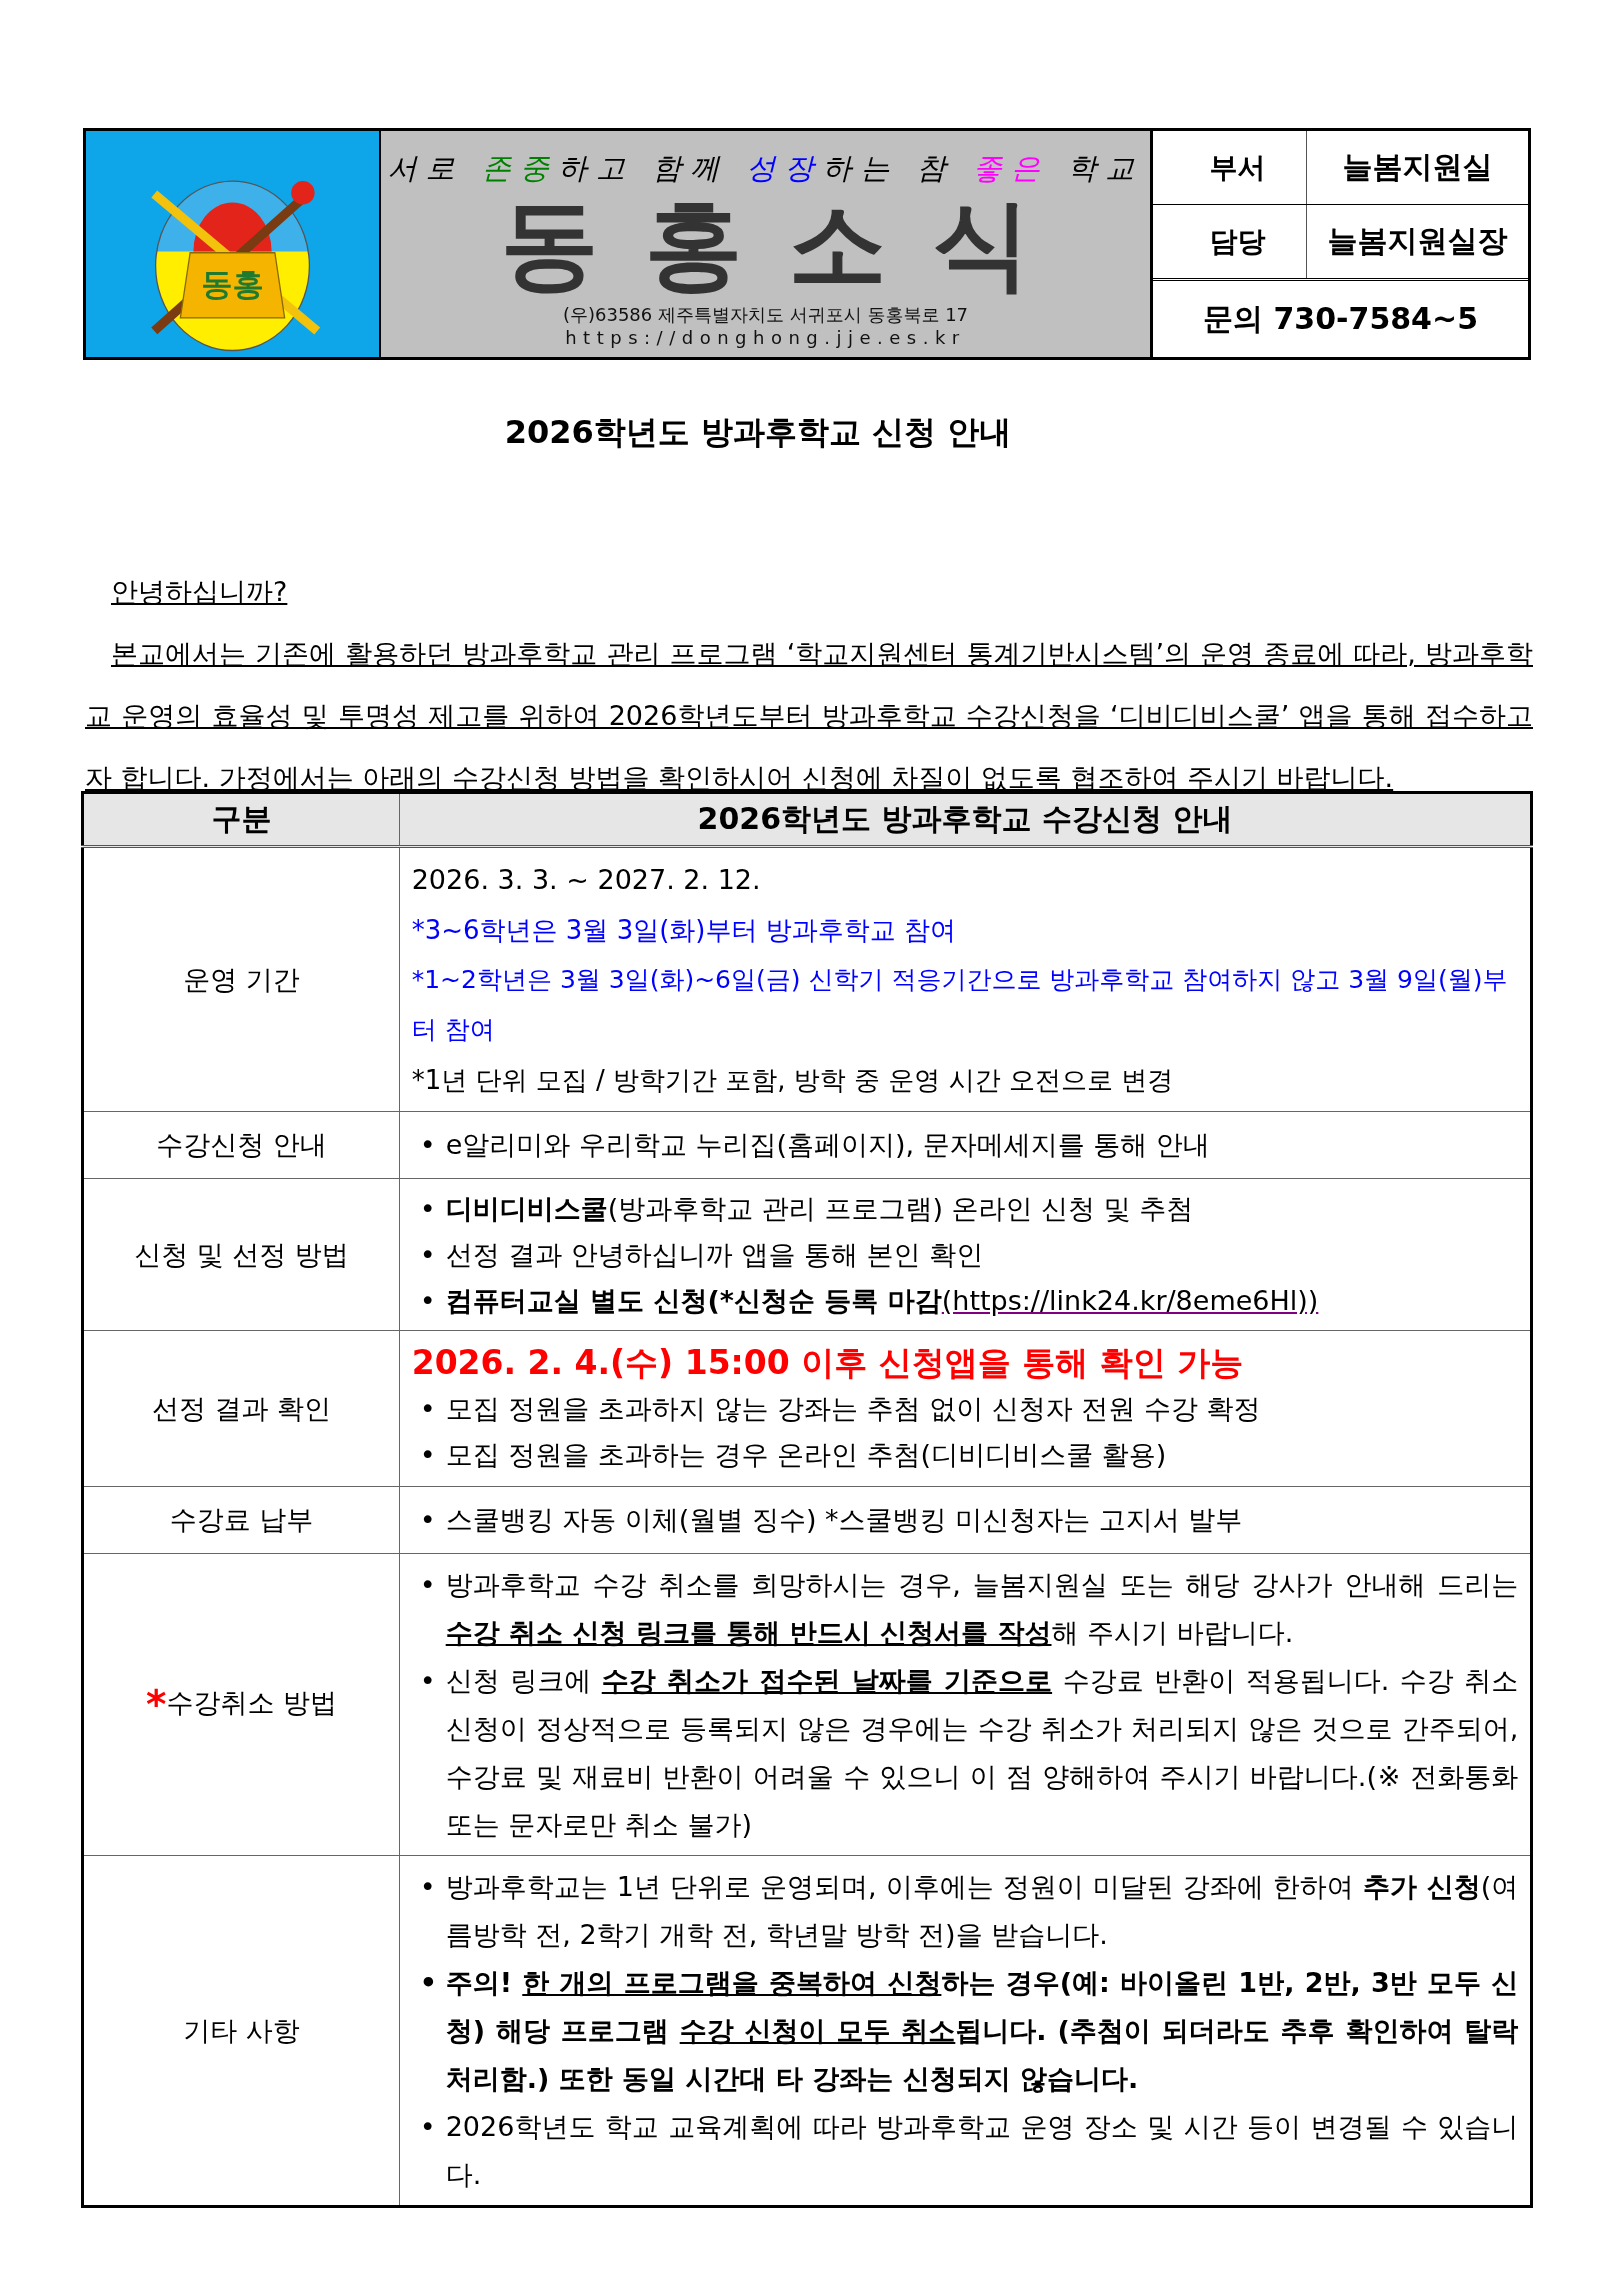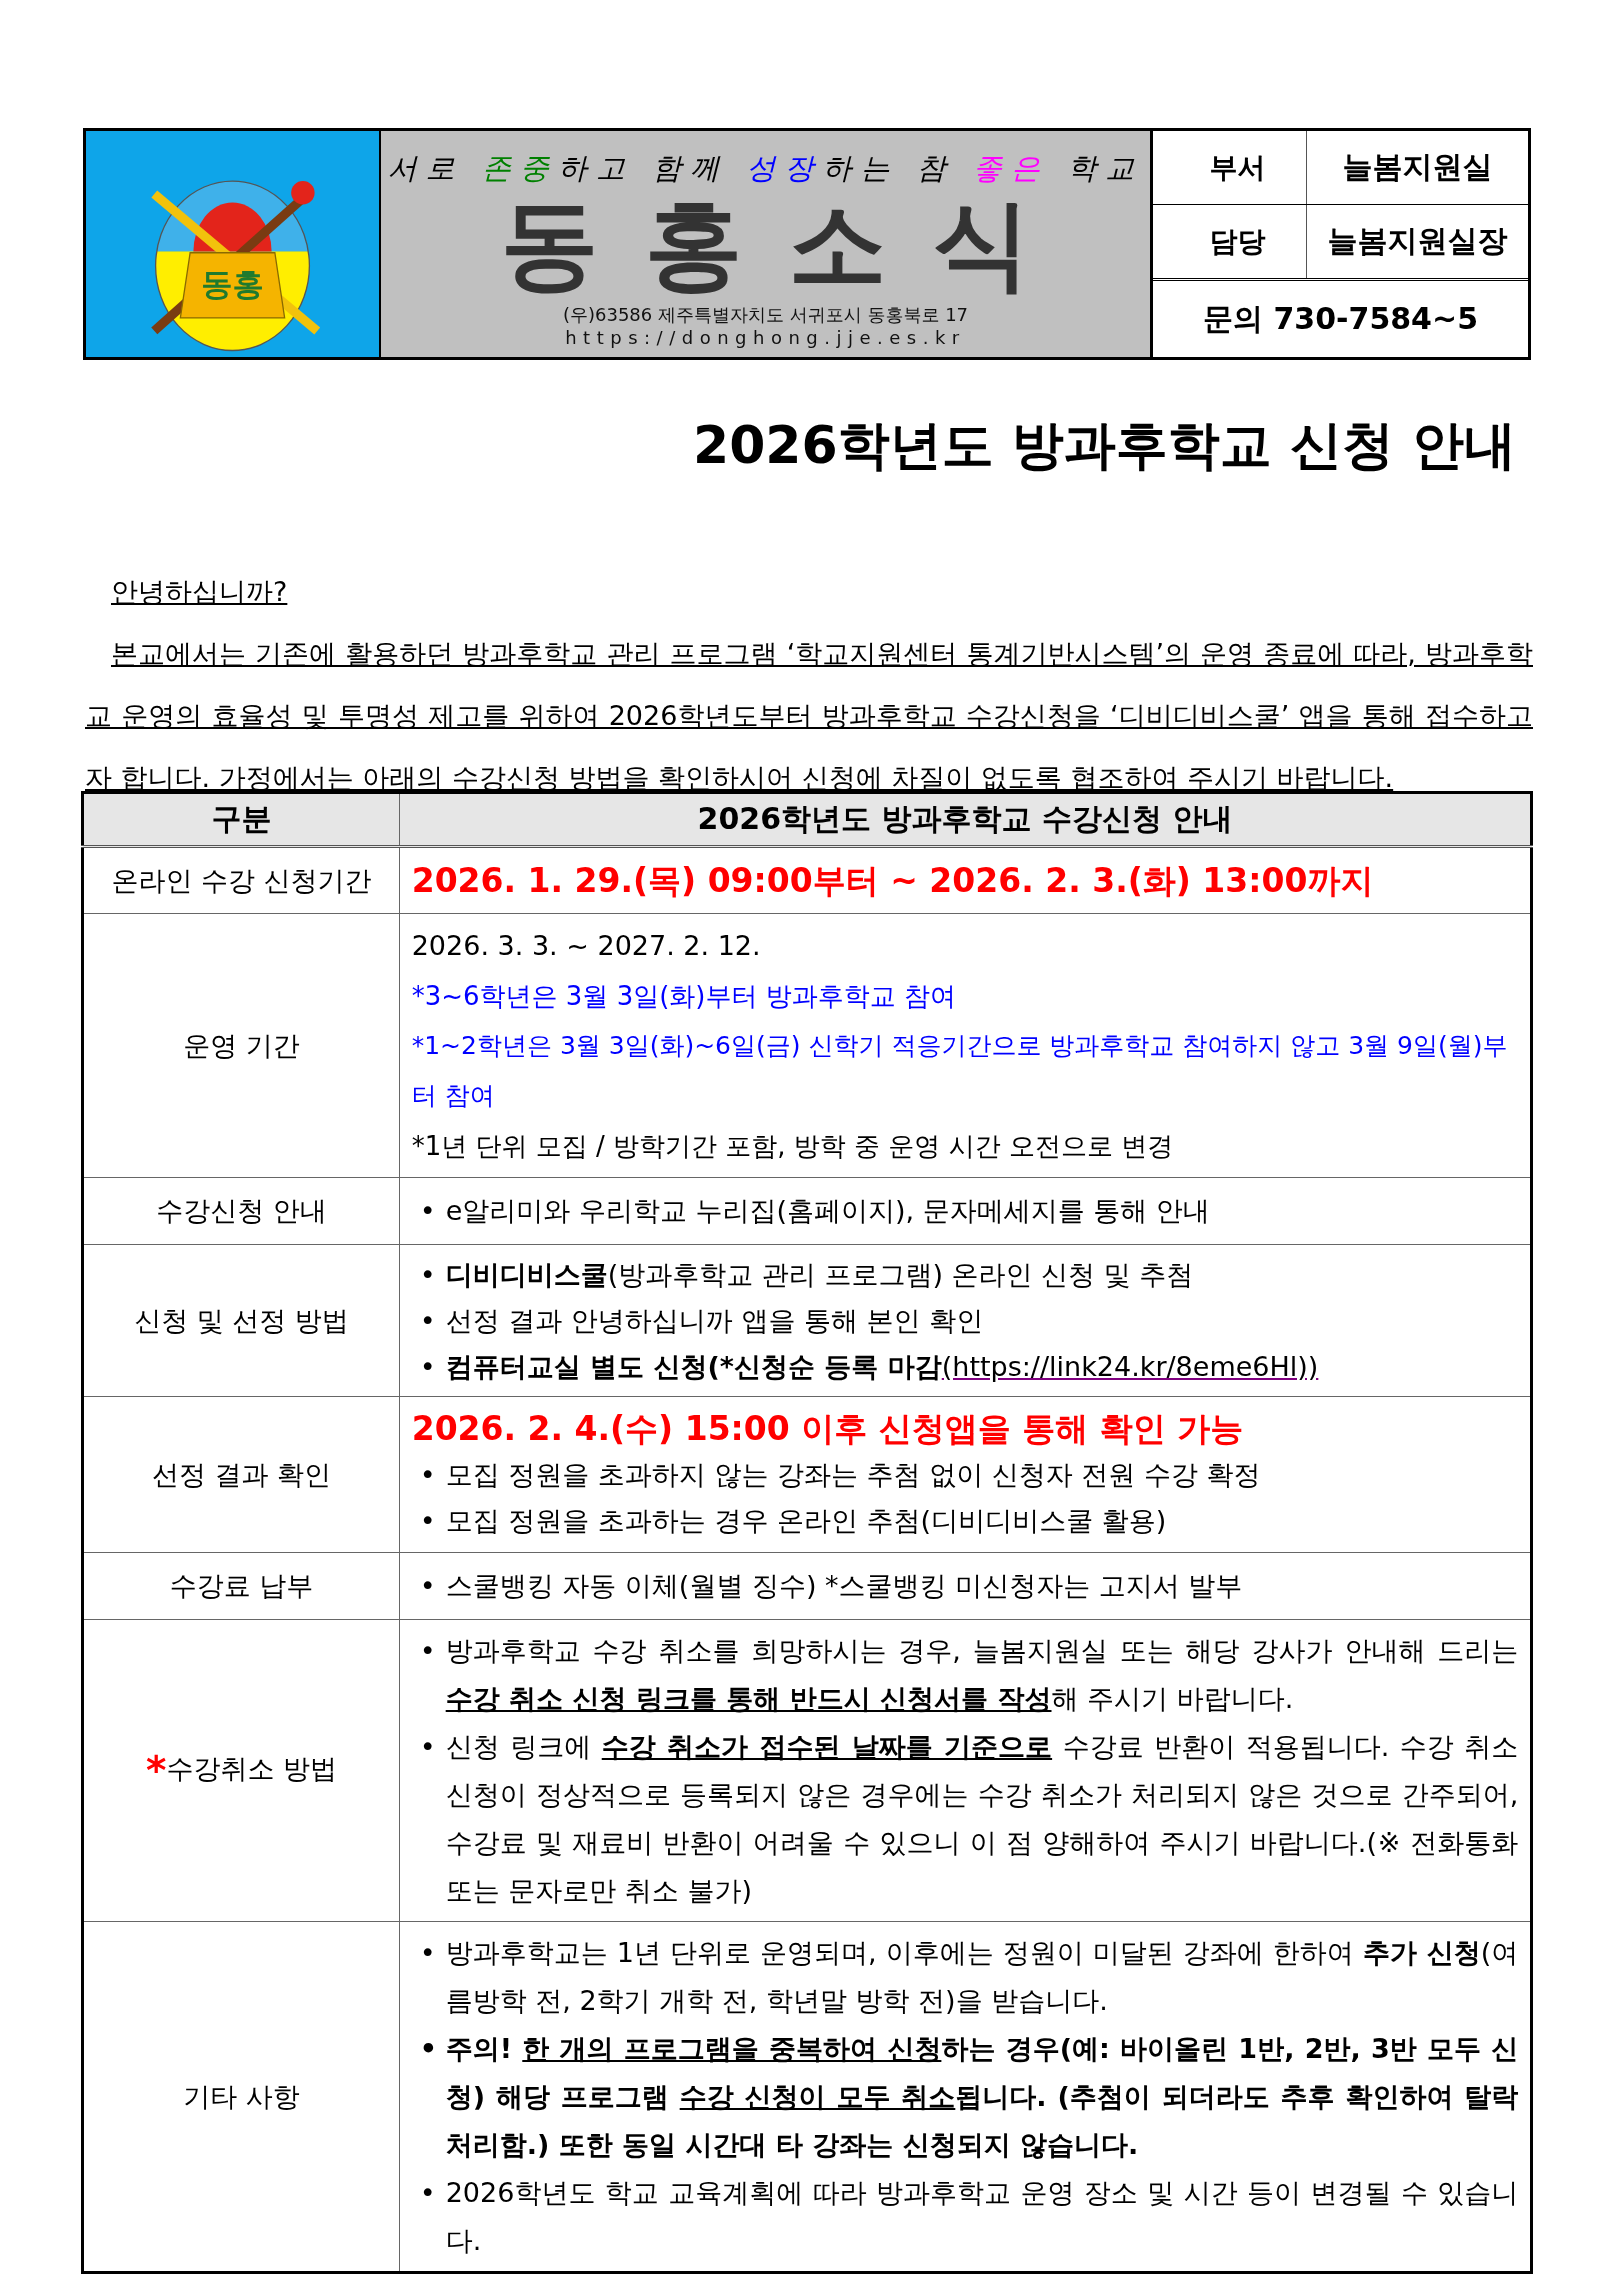--- a/index.html
+++ b/index.html
@@ -11,21 +11,21 @@
   .motto .g { color:#008000; } .motto .b { color:#0000ff; } .motto .m { color:#ff00ff; }
   .paper-name { font-size:98px; font-weight:bold; color:#333; letter-spacing:46px; margin-top:0px; line-height:111px; padding-left:46px; }
   .addr { font-size:18px; color:#111; margin-top:2.6px; }
   .url { font-size:18px; color:#111; letter-spacing:6.5px; }
   .info-cell { flex:1; display:flex; flex-direction:column; }
   .info-row { display:flex; height:73px; border-bottom:1.3px solid #000; }
   .info-row .k { width:137px; border-right:0.7px solid #555; display:flex; align-items:center; justify-content:center; font-size:28px; font-weight:bold;padding-left:16px; }
   .info-row .v { flex:1; display:flex; align-items:center; justify-content:center; font-size:30px; font-weight:bold; }
   .info-row.r2 { border-bottom:3.9px double #000; }
   .contact { flex:1; display:flex; align-items:center; justify-content:center; font-size:30px; font-weight:bold; }
-  .doc-title { position:absolute; top:411px; left:0; width:1516px; text-align:right; font-size:52px; font-weight:bold; }
+  .doc-title { position:absolute; top:411px; left:0; width:1516px; text-align:center; font-size:32px; font-weight:bold; }
   .intro { position:absolute; left:85px; top:561px; width:1448px; font-size:27px; line-height:62px; text-align:justify;text-decoration:underline; }
   .intro p { margin:0; }
   .indent { padding-left:26px; }
   table.main { position:absolute; left:81px; top:791px; width:1452px; border-collapse:collapse; border:3.3px solid #000; font-size:27px; }
   table.main td, table.main th { border:1.3px solid #666; vertical-align:middle; }
   table.main th { background:#e6e6e6; height:49px; font-size:30px; font-weight:bold; border-bottom:3.9px double #555; }
   td.label { width:313px; text-align:center; }
   td.content { padding:6.5px 11.7px; line-height:46px; }
   .red { color:#ff0000; font-weight:bold; font-size:33px; }
   .blue { color:#0000ff; font-size:26px; }
@@ -86,24 +86,20 @@
   <p class="indent">안녕하십니까?</p>
   <p style="text-indent:26px">본교에서는 기존에 활용하던 방과후학교 관리 프로그램 ‘학교지원센터 통계기반시스템’의 운영 종료에 따라, 방과후학교 운영의 효율성 및 투명성 제고를 위하여 2026학년도부터 방과후학교 수강신청을 ‘디비디비스쿨’ 앱을 통해 접수하고자 합니다. 가정에서는 아래의 수강신청 방법을 확인하시어 신청에 차질이 없도록 협조하여 주시기 바랍니다.</p>
 </div>
 
 <table class="main">
   <tbody>
       <tr>
     <th>구분</th>
     <th>2026학년도 방과후학교 수강신청 안내</th>
   </tr>
-  <tr style="height:67px">
-    <td class="label">온라인 수강 신청기간</td>
-    <td class="content red">2026. 1. 29.(목) 09:00부터 ~ 2026. 2. 3.(화) 13:00까지</td>
-  </tr>
   <tr style="height:215px">
     <td class="label">운영 기간</td>
     <td class="content" style="line-height:50px">
       <div>2026. 3. 3. ~ 2027. 2. 12.</div>
       <div class="blue">*3~6학년은 3월 3일(화)부터 방과후학교 참여</div>
       <div class="blue" style="font-size:25px">*1~2학년은 3월 3일(화)~6일(금) 신학기 적응기간으로 방과후학교 참여하지 않고 3월 9일(월)부터 참여</div>
       <div style="font-size:26px">*1년 단위 모집 / 방학기간 포함, 방학 중 운영 시간 오전으로 변경</div>
     </td>
   </tr>
   <tr style="height:67px">

